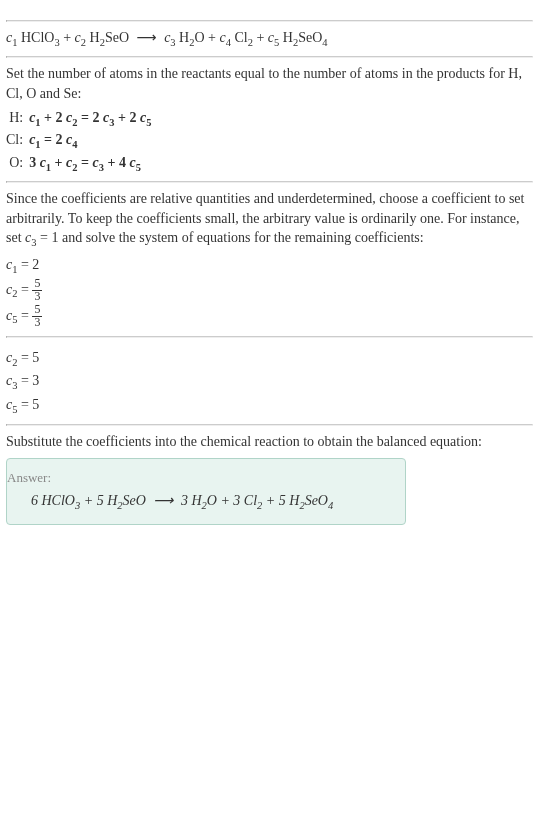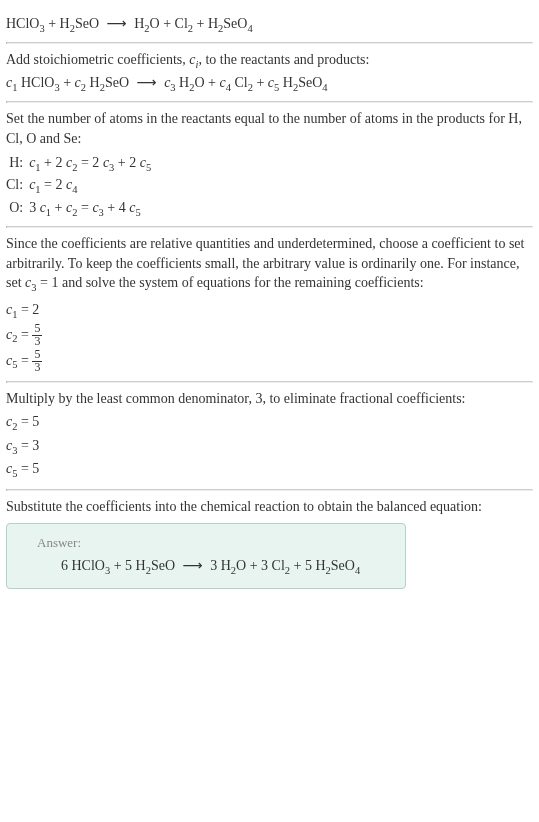--- a/index.html
+++ b/index.html
@@ -31,43 +31,45 @@
       display: table-row;
     }
     .eq-label {
       display: table-cell;
       text-align: right;
       padding-right: 6px;
       white-space: nowrap;
     }
     .eq-value {
       display: table-cell;
+      font-weight: bold;
     }
     .coef-list {
       margin-top: 4px;
     }
     .coef-line {
       margin: 1px 0;
     }
     .answer-box {
       background: #e8f4f0;
       border: 1px solid #b0d4c8;
       border-radius: 4px;
-      padding: 10px 30px;
+      padding: 10px 0;
       margin-top: 6px;
       display: inline-block;
       min-width: 400px;
     }
     .answer-label {
       color: #888;
       font-size: 13px;
       margin-bottom: 4px;
     }
     .answer-eq {
       padding-left: 24px;
+      font-style: italic;
     }
     sub {
       font-size: 0.75em;
       vertical-align: sub;
     }
     .frac {
       display: inline-block;
       vertical-align: middle;
       text-align: center;
       font-size: 0.85em;
@@ -86,30 +88,24 @@
       padding: 0 4px;
     }
     .ital {
       font-style: italic;
     }
   </style>
 </head>
 <body>
 
 <div class="section">
-  <div>
-    <span>HClO</span><sub>3</sub><span> + H</span><sub>2</sub><span>SeO</span><span class="arrow"> ⟶ </span><span> H</span><sub>2</sub><span>O + Cl</span><sub>2</sub><span> + H</span><sub>2</sub><span>SeO</span><sub>4</sub>
-  </div>
 </div>
 <hr class="divider">
 
 <div class="section">
-  <div>
-    <span>Add stoichiometric coefficients, </span><span class="ital">c</span><sub class="ital">i</sub><span>, to the reactants and products:</span>
-  </div>
   <div>
     <span class="ital">c</span><sub>1</sub><span> HClO</span><sub>3</sub><span> + </span><span class="ital">c</span><sub>2</sub><span> H</span><sub>2</sub><span>SeO</span><span class="arrow"> ⟶ </span><span class="ital">c</span><sub>3</sub><span> H</span><sub>2</sub><span>O + </span><span class="ital">c</span><sub>4</sub><span> Cl</span><sub>2</sub><span> + </span><span class="ital">c</span><sub>5</sub><span> H</span><sub>2</sub><span>SeO</span><sub>4</sub>
   </div>
 </div>
 <hr class="divider">
 
 <div class="section">
   <div>Set the number of atoms in the reactants equal to the number of atoms in the products for H, Cl, O and Se:</div>
   <div class="eq-table">
     <div class="eq-row">
@@ -134,21 +130,20 @@
   </div>
   <div class="coef-list">
     <div class="coef-line"><span class="ital">c</span><sub>1</sub><span> = 2</span></div>
     <div class="coef-line"><span class="ital">c</span><sub>2</sub><span> = </span><span class="frac"><span class="num">5</span><span class="den">3</span></span></div>
     <div class="coef-line"><span class="ital">c</span><sub>5</sub><span> = </span><span class="frac"><span class="num">5</span><span class="den">3</span></span></div>
   </div>
 </div>
 <hr class="divider">
 
 <div class="section">
-  <div>Multiply by the least common denominator, 3, to eliminate fractional coefficients:</div>
   <div class="coef-list">
     <div class="coef-line"><span class="ital">c</span><sub>2</sub><span> = 5</span></div>
     <div class="coef-line"><span class="ital">c</span><sub>3</sub><span> = 3</span></div>
     <div class="coef-line"><span class="ital">c</span><sub>5</sub><span> = 5</span></div>
   </div>
 </div>
 <hr class="divider">
 
 <div class="section">
   <div>Substitute the coefficients into the chemical reaction to obtain the balanced equation:</div>

